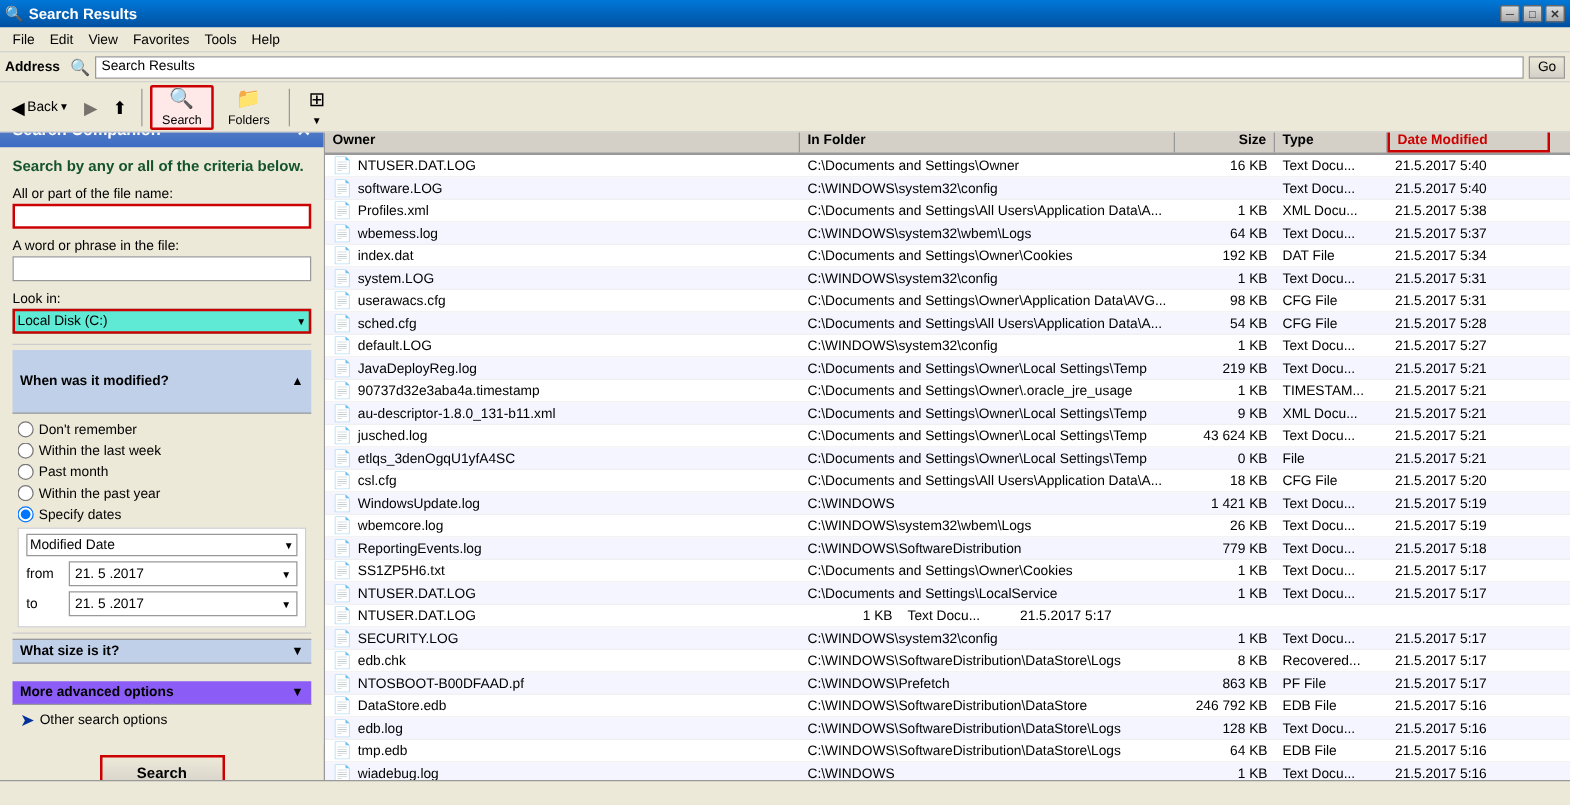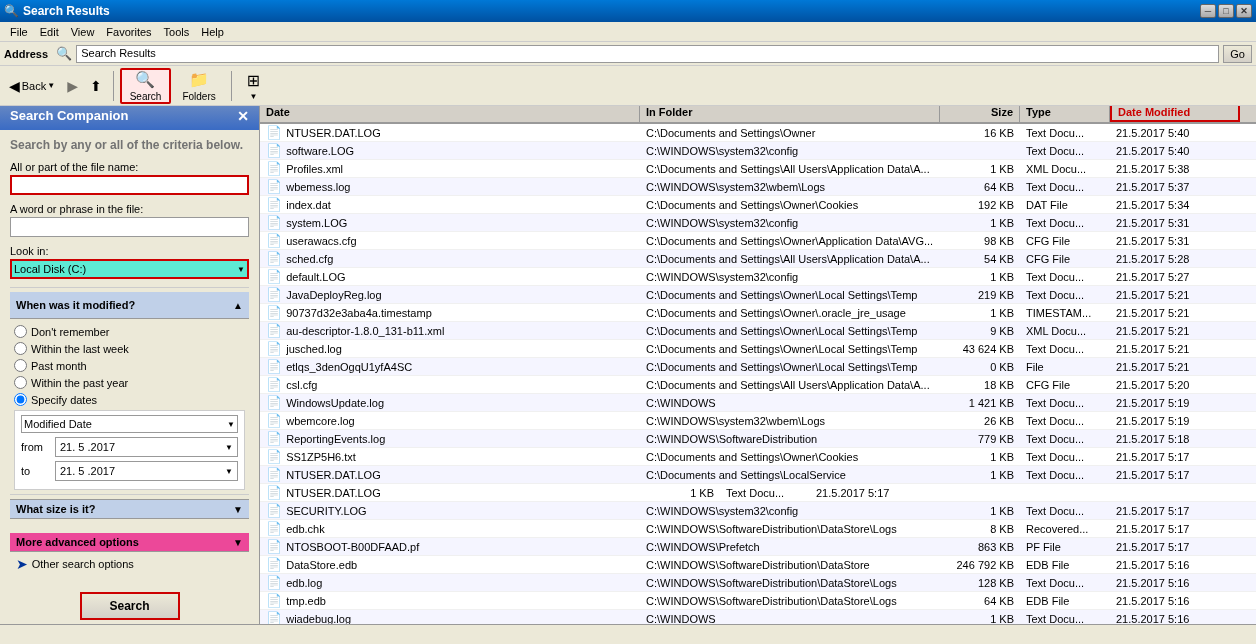--- a/index.html
+++ b/index.html
@@ -141,21 +141,21 @@
     }
     .panel-close { cursor: pointer; font-size: 14px; }
 
     .search-section {
       padding: 8px 10px;
       background: #ECE9D8;
     }
     .search-section-title {
       font-size: 12px;
       font-weight: bold;
-      color: #737373;
+      color: #14532d;
       margin-bottom: 8px;
       line-height: 1.3;
     }
 
     .form-row { margin-bottom: 8px; }
     .form-label { font-size: 11px; margin-bottom: 2px; display: block; }
     .form-input {
       width: 100%;
       height: 20px;
       border: 1px solid #999;
@@ -178,21 +178,21 @@
     .form-select-arrow { font-size: 8px; }
 
     
     .divider { height: 1px; background: #ccc; margin: 4px 0; }
 
     
     .section-header {
       display: flex;
       align-items: center;
       background: #C0D0E8;
-      padding: 7px 6px;
+      padding: 19px 6px;
       cursor: pointer;
       border-bottom: 1px solid #999;
       margin-bottom: 6px;
     }
     .section-header-text { font-size: 11px; font-weight: bold; flex: 1; }
     .section-collapse-btn { font-size: 10px; }
 
     .radio-group { padding: 0 4px; }
     .radio-row {
       display: flex;
@@ -253,21 +253,21 @@
       align-items: center;
       background: #C0D0E8;
       padding: 3px 6px;
       cursor: pointer;
       border-top: 1px solid #999;
       border-bottom: 1px solid #999;
     }
     .adv-section {
       display: flex;
       align-items: center;
-      background: #ec4899;
+      background: #8b5cf6;
       padding: 3px 6px;
       cursor: pointer;
       border-bottom: 1px solid #999;
       margin-top: 14px;
     }
 
     
     .other-options {
       display: flex;
       align-items: center;
@@ -546,21 +546,21 @@
 
     <div class="search-btn-row">
       <button class="search-btn">Search</button>
     </div>
   </div>
 
   <div class="right-panel">
 
     <div class="file-table-header">
       <div class="col-header col-name">
-        <span>Date</span>
+        <span>Owner</span>
       </div>
       <div class="col-header col-folder">
         <span>In Folder</span>
       </div>
       <div class="col-header col-size">
         <span>Size</span>
       </div>
       <div class="col-header col-type">
         <span>Type</span>
       </div>

